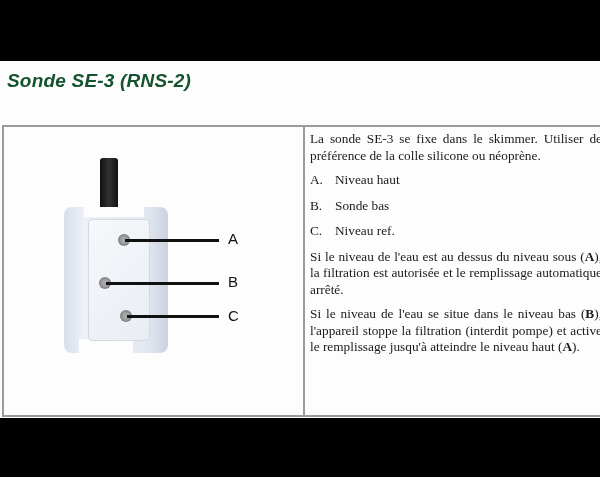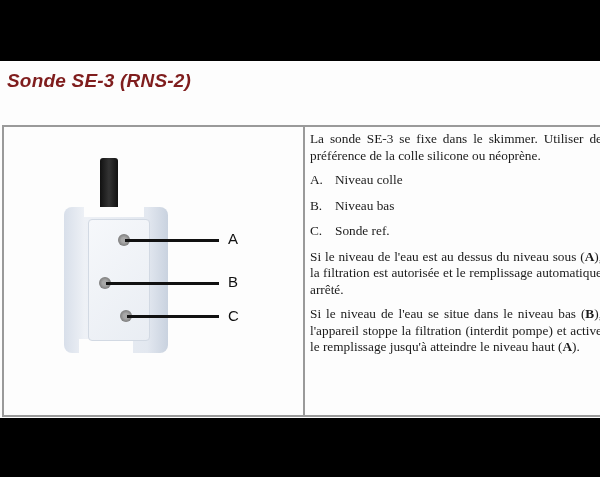--- a/index.html
+++ b/index.html
@@ -7,21 +7,21 @@
     width: 600px; height: 477px; background: #000; position: relative; overflow: hidden;
     font-family: "Liberation Serif", serif;
   }
   .page {
     position: absolute; left: 0; top: 61px; width: 600px; height: 356px;
     background: #fdfdfd; border-top: 1px solid #fff;
   }
   .title {
     position: absolute; left: 7px; top: 8px;
     font-family: "Liberation Sans", sans-serif; font-style: italic; font-weight: bold;
-    font-size: 19px; color: #7f1d1d; letter-spacing: 0.2px;
+    font-size: 19px; color: #14532d; letter-spacing: 0.2px;
   }
   .doc-table {
     position: absolute; left: 2px; top: 63px; width: 600px; height: 292px;
     border-top: 2px solid #9a9a9a; border-left: 2px solid #9a9a9a; border-bottom: 2px solid #9a9a9a;
     box-sizing: border-box;
   }
   .col-divider {
     position: absolute; left: 299px; top: 0; width: 2px; height: 100%; background: #9a9a9a;
   }
   .image-cell { position: absolute; left: 0; top: 0; width: 299px; height: 100%; }
@@ -76,28 +76,28 @@
       <div class="marker" style="left:224px;top:180px">C</div>
     </div>
 
     <div class="col-divider"></div>
 
     <div class="text-cell">
       <p>La sonde SE-3 se fixe dans le skimmer. Utiliser de préférence de la colle silicone ou néoprène.</p>
       <ul class="list">
         <li>
             <span class="letter">A.</span>
-            <span>Niveau colle</span>
+            <span>Niveau haut</span>
           </li>
         <li>
             <span class="letter">B.</span>
-            <span>Niveau bas</span>
+            <span>Sonde bas</span>
           </li>
         <li>
             <span class="letter">C.</span>
-            <span>Sonde ref.</span>
+            <span>Niveau ref.</span>
           </li>
       </ul>
       <p><span>Si le niveau de l'eau est au dessus du niveau sous (</span><b>A</b><span>), la filtration est autorisée et le remplissage automatique arrêté.</span></p>
       <p><span>Si le niveau de l'eau se situe dans le niveau bas (</span><b>B</b><span>), l'appareil stoppe la filtration (interdit pompe) et active le remplissage jusqu'à atteindre le niveau haut (</span><b>A</b><span>).</span></p>
     </div>
   </div>
 </div>
 
 </body></html>

